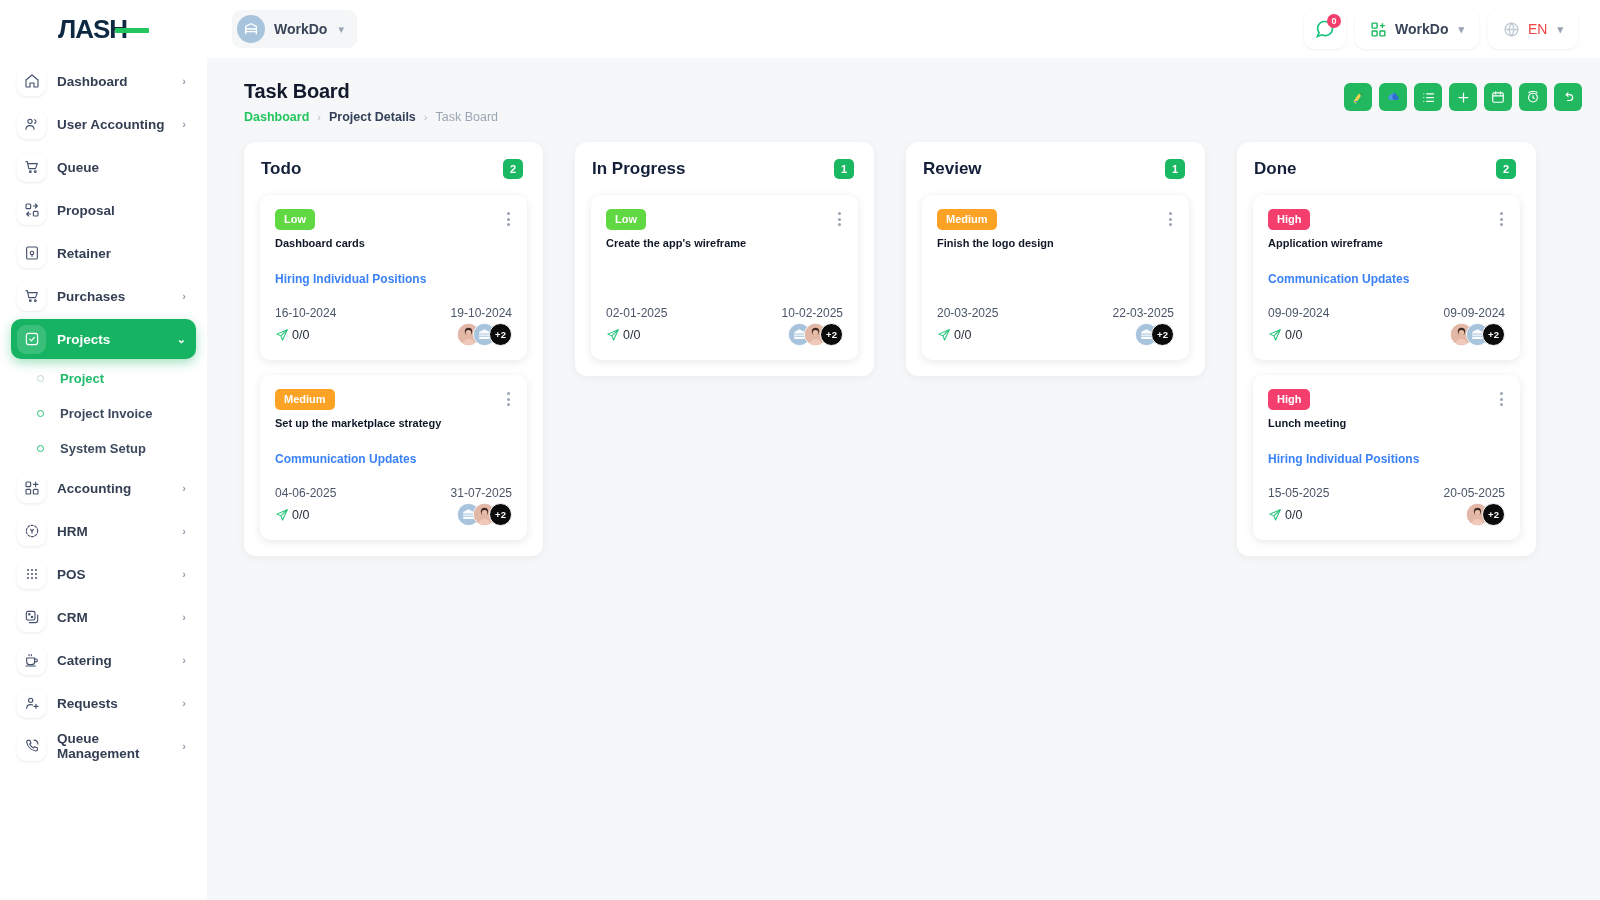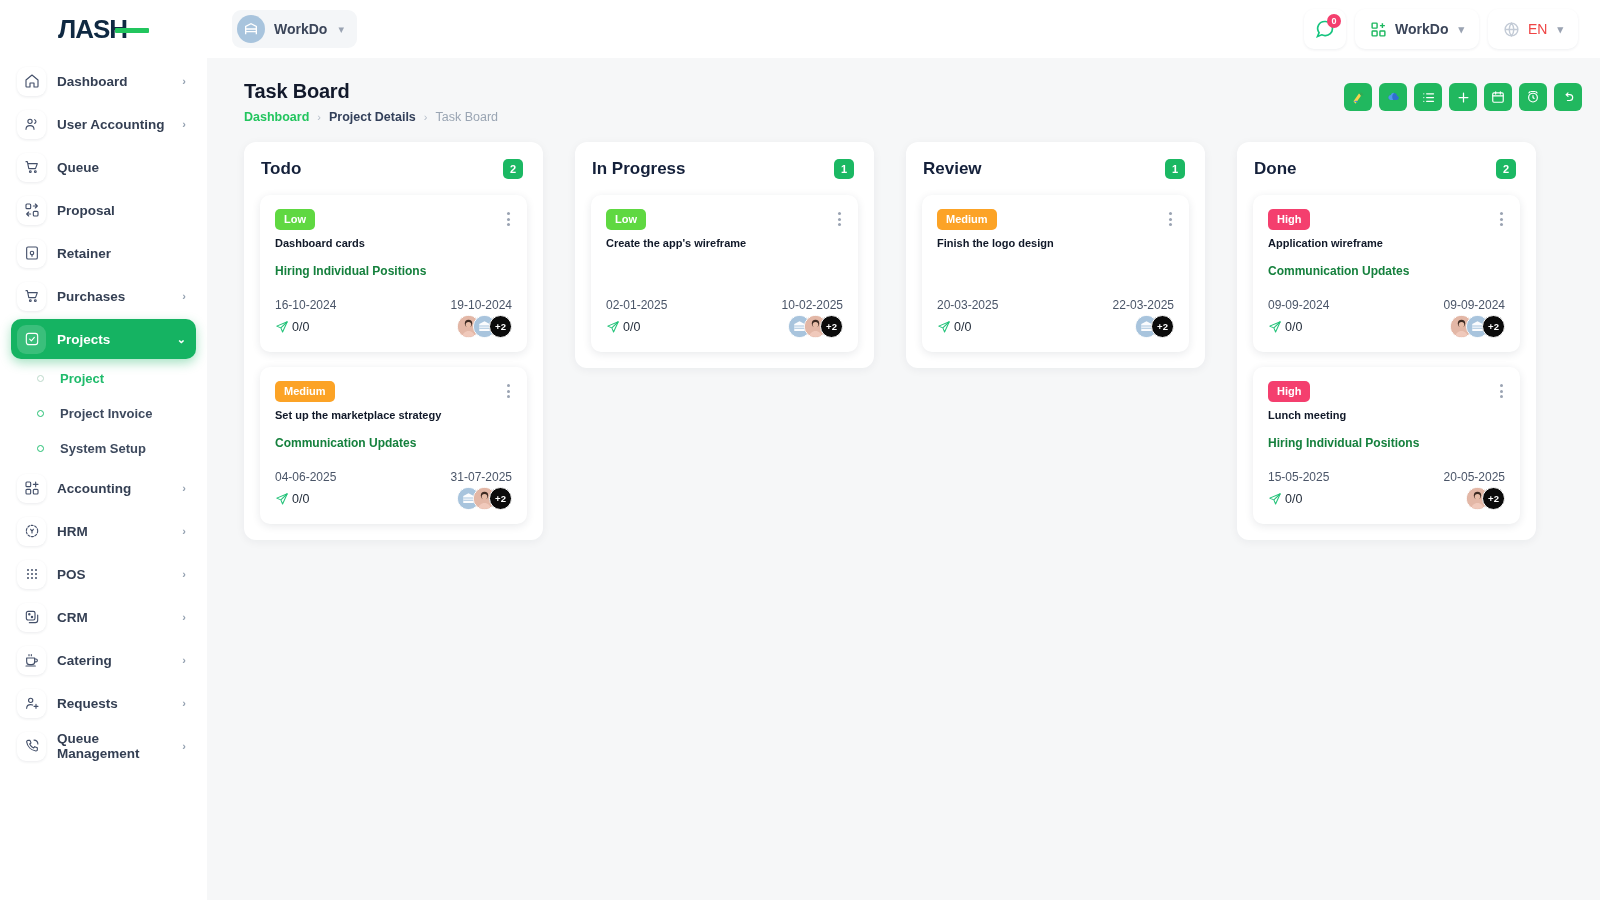--- a/index.html
+++ b/index.html
@@ -150,21 +150,21 @@
     font-size: 11px; font-weight: 600; color: #fff;
     border-radius: 5px; padding: 4px 9px 5px 9px; display:inline-block;
   }
   .prio.low    { background: #5fd841; }
   .prio.medium { background: #fca326; }
   .prio.high   { background: #f43f6e; }
   .kebab { display: flex; flex-direction: column; gap: 2.5px; padding: 4px 2px; cursor: pointer; }
   .kebab i { width: 3px; height: 3px; border-radius: 50%; background: #9aa3b2; display:block; }
 
   .task-title { font-size: 11px; font-weight: 700; color: #101828; margin-top: 7px; }
-  .task-sub { font-size: 12px; font-weight: 600; color: #15803d; margin-top: 15px; }
+  .task-sub { font-size: 12px; font-weight: 600; color: #3b82f6; margin-top: 23px; }
   .card-foot { display: flex; justify-content: space-between; align-items: flex-end; margin-top: 20px; }
   .dates { display: flex; justify-content: space-between; width: 100%; font-size: 12px; color: #4a5568; }
   .foot-line2 { display: flex; justify-content: space-between; align-items: center; margin-top: 3px; }
   .todo-count { display: flex; align-items: center; gap: 3px; font-size: 12.5px; color: #1f2937; }
 
   .avatars { display: flex; align-items: center; }
   .av {
     width: 23px; height: 23px; border-radius: 50%;
     border: 1.5px solid #fff; margin-left: -7px; overflow: hidden;
     display: flex; align-items: center; justify-content: center;

